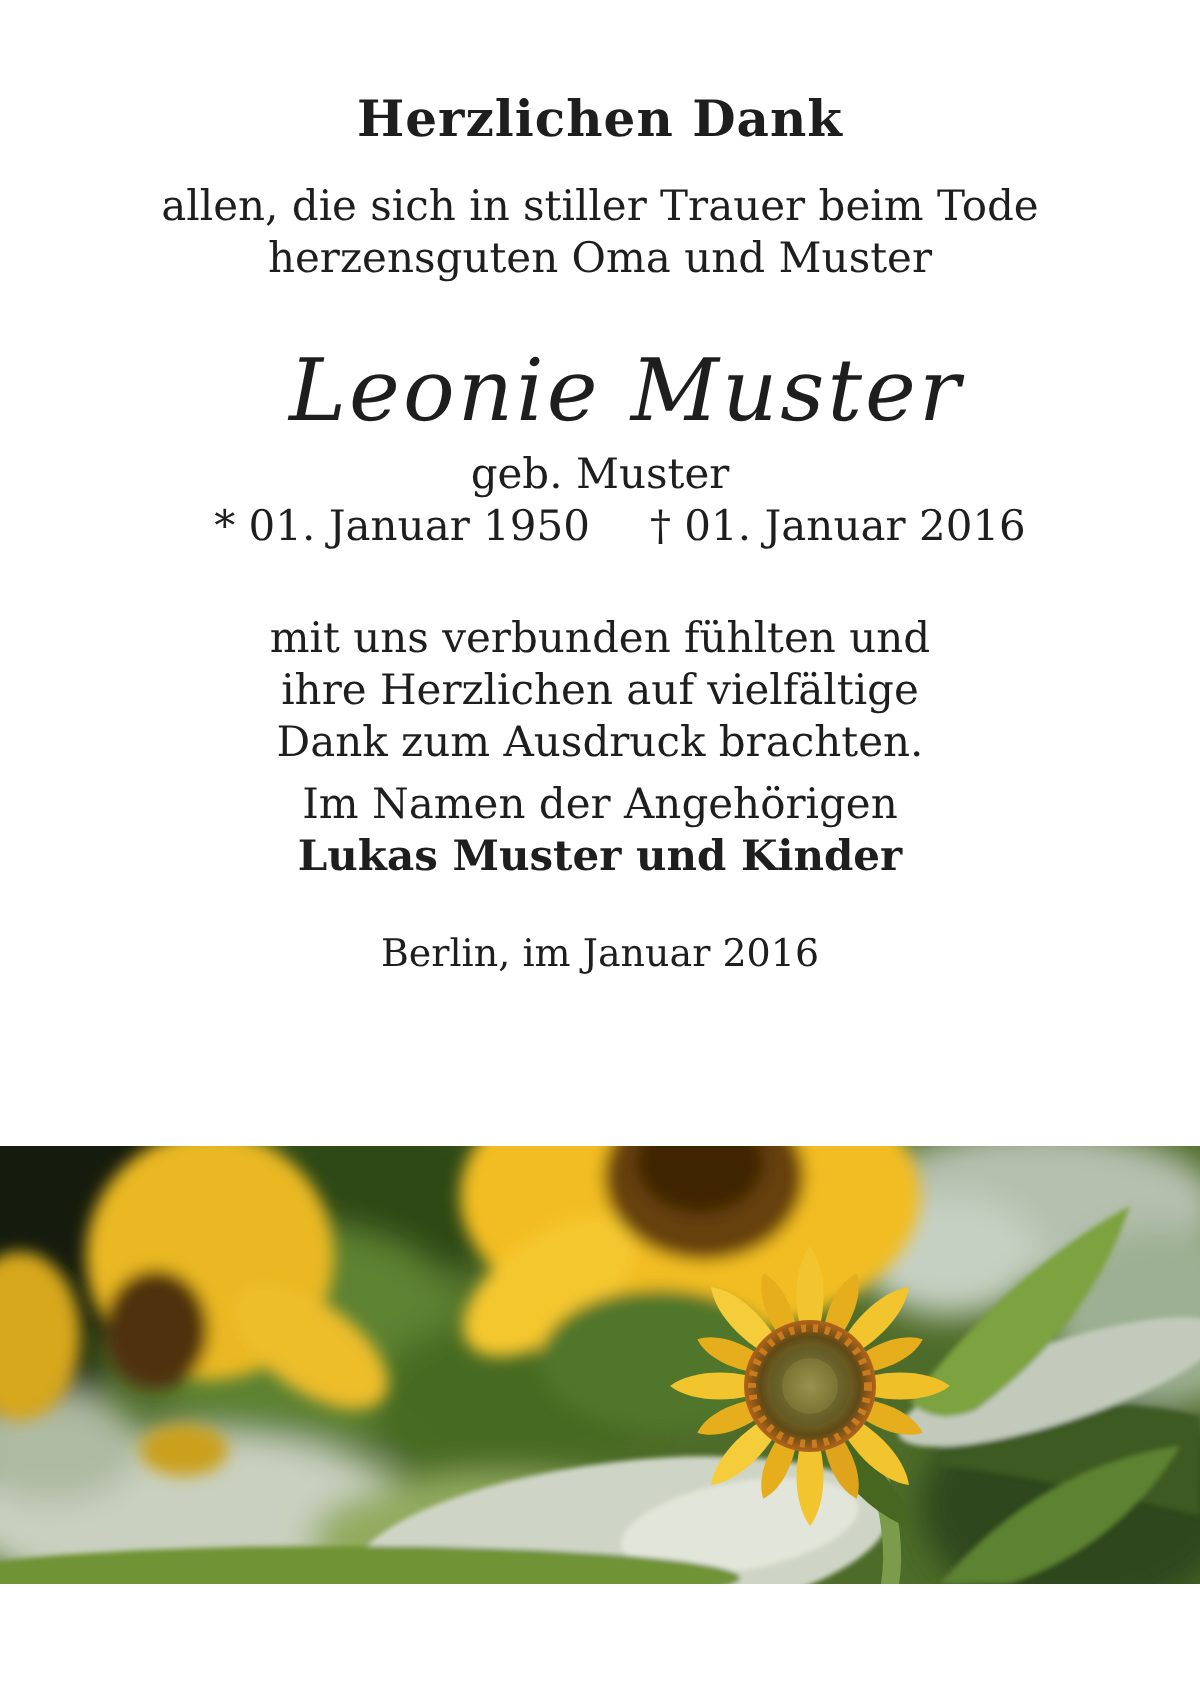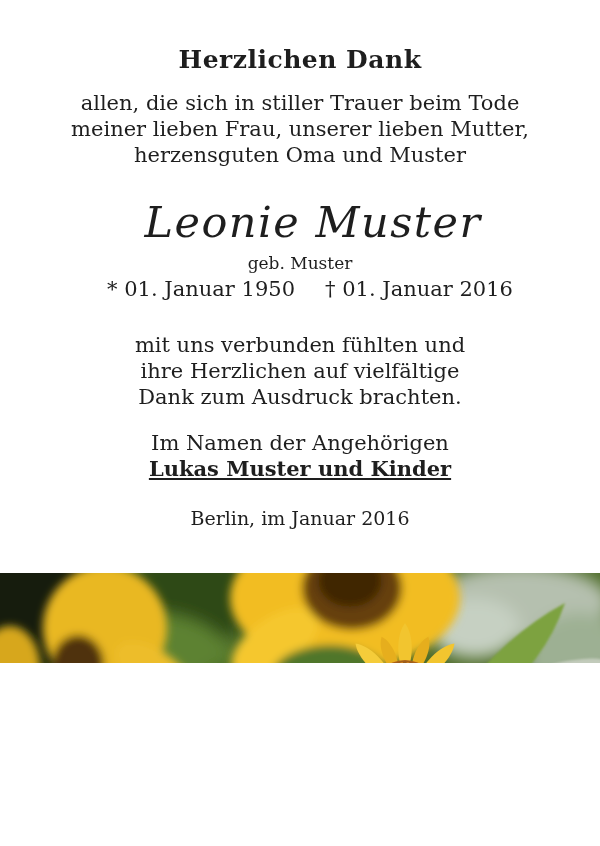--- a/index.html
+++ b/index.html
@@ -3,21 +3,21 @@
 <meta charset="utf-8">
 <style>
   html, body {
     margin: 0;
     padding: 0;
     background: #ffffff;
   }
   .page {
     position: relative;
     width: 600px;
-    height: 663px;
+    height: 846px;
     background: #ffffff;
     overflow: hidden;
     font-family: "DejaVu Serif", "Liberation Serif", serif;
     color: #1e1e1e;
     text-align: center;
   }
   .content {
     padding-top: 47px;
   }
   .title {
@@ -38,34 +38,34 @@
     margin-top: 26px;
     font-family: "DejaVu Serif", serif;
     font-style: italic;
     font-size: 43px;
     line-height: 56px;
     letter-spacing: 1.5px;
     font-weight: normal;
     padding-left: 26px;
   }
   .maiden {
-    font-size: 17px;
+    font-size: 21px;
     line-height: 26px;
   }
   .dates {
     font-size: 21px;
     line-height: 26px;
     display: flex;
     justify-content: center;
     gap: 30px;
     margin-left: 20px;
   }
   .body-para { margin-top: 30px; }
-  .closing { margin-top: 20px; }
-  .closing .family { font-weight: bold; text-decoration: underline; }
+  .closing { margin-top: 5px; }
+  .closing .family { font-weight: bold; }
   .place-date {
     margin-top: 23px;
     font-size: 19px;
     line-height: 26px;
   }
   .photo {
     position: absolute;
     left: 0;
     top: 573px;
     width: 600px;
@@ -77,21 +77,20 @@
 </head>
 <body>
 
 <div class="page">
   <div class="content">
 
     <h1 class="title">Herzlichen Dank</h1>
 
     <p class="para intro">
       <span class="line">allen, die sich in stiller Trauer beim Tode</span>
-      <span class="line">meiner lieben Frau, unserer lieben Mutter,</span>
       <span class="line">herzensguten Oma und Muster</span>
     </p>
 
     <div class="deceased-name">Leonie Muster</div>
     <div class="maiden">geb. Muster</div>
 
     <div class="dates">
       <span>* 01. Januar 1950</span>
       <span>† 01. Januar 2016</span>
     </div>

